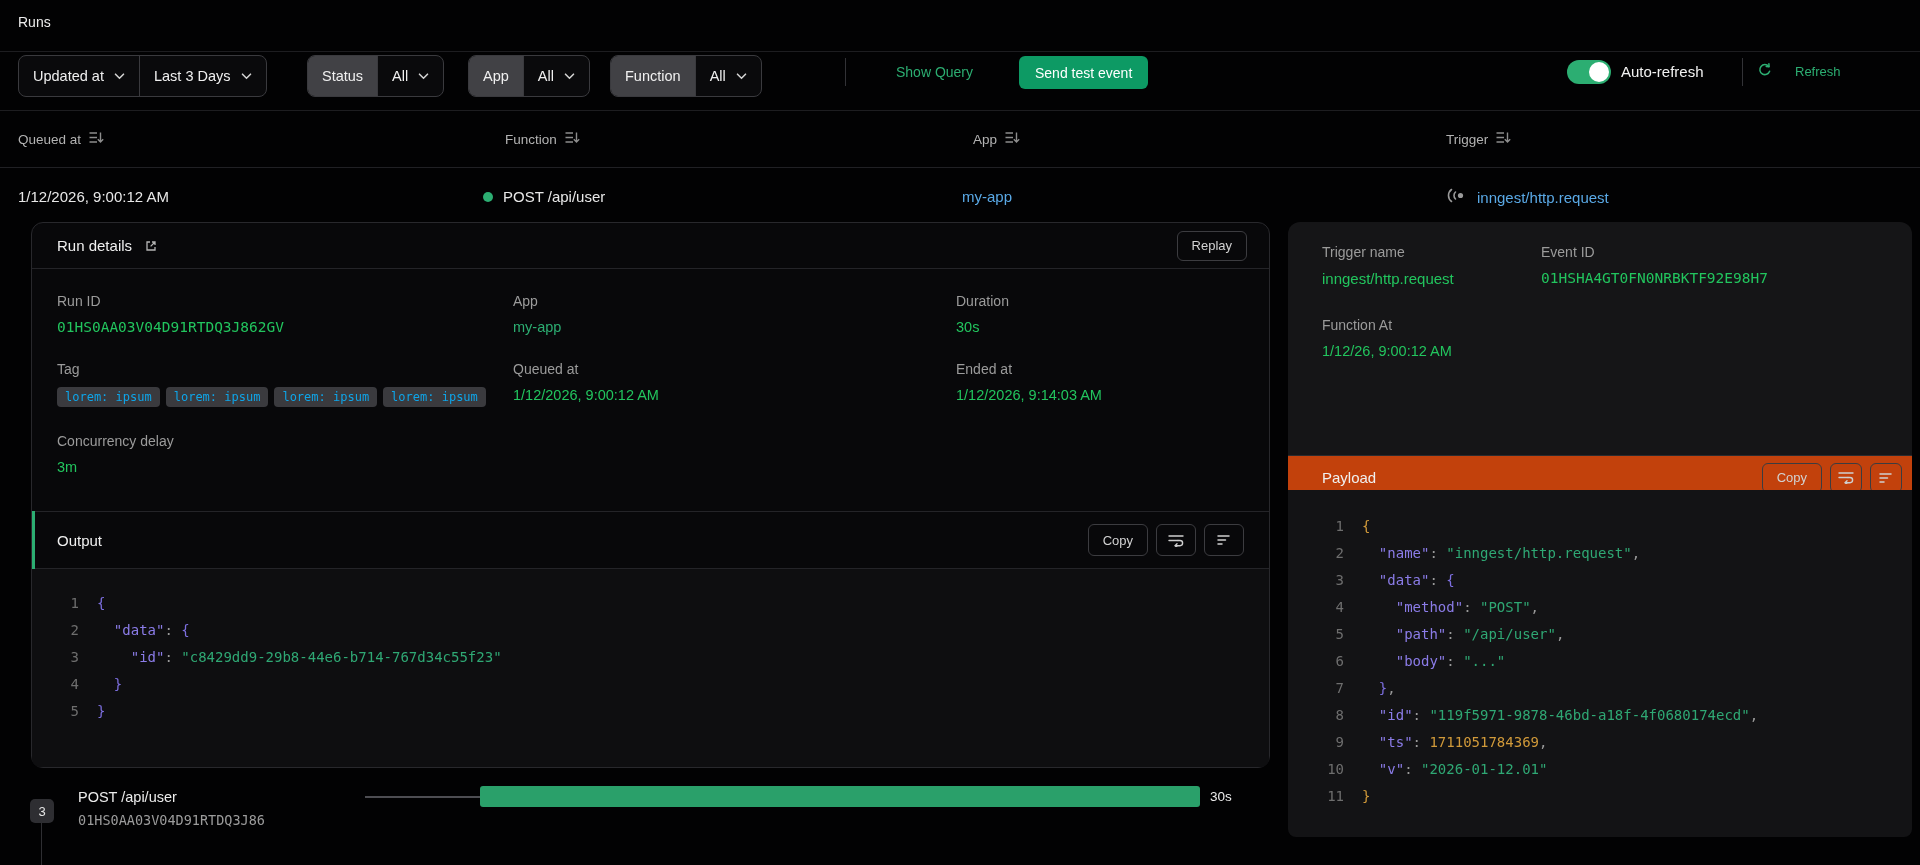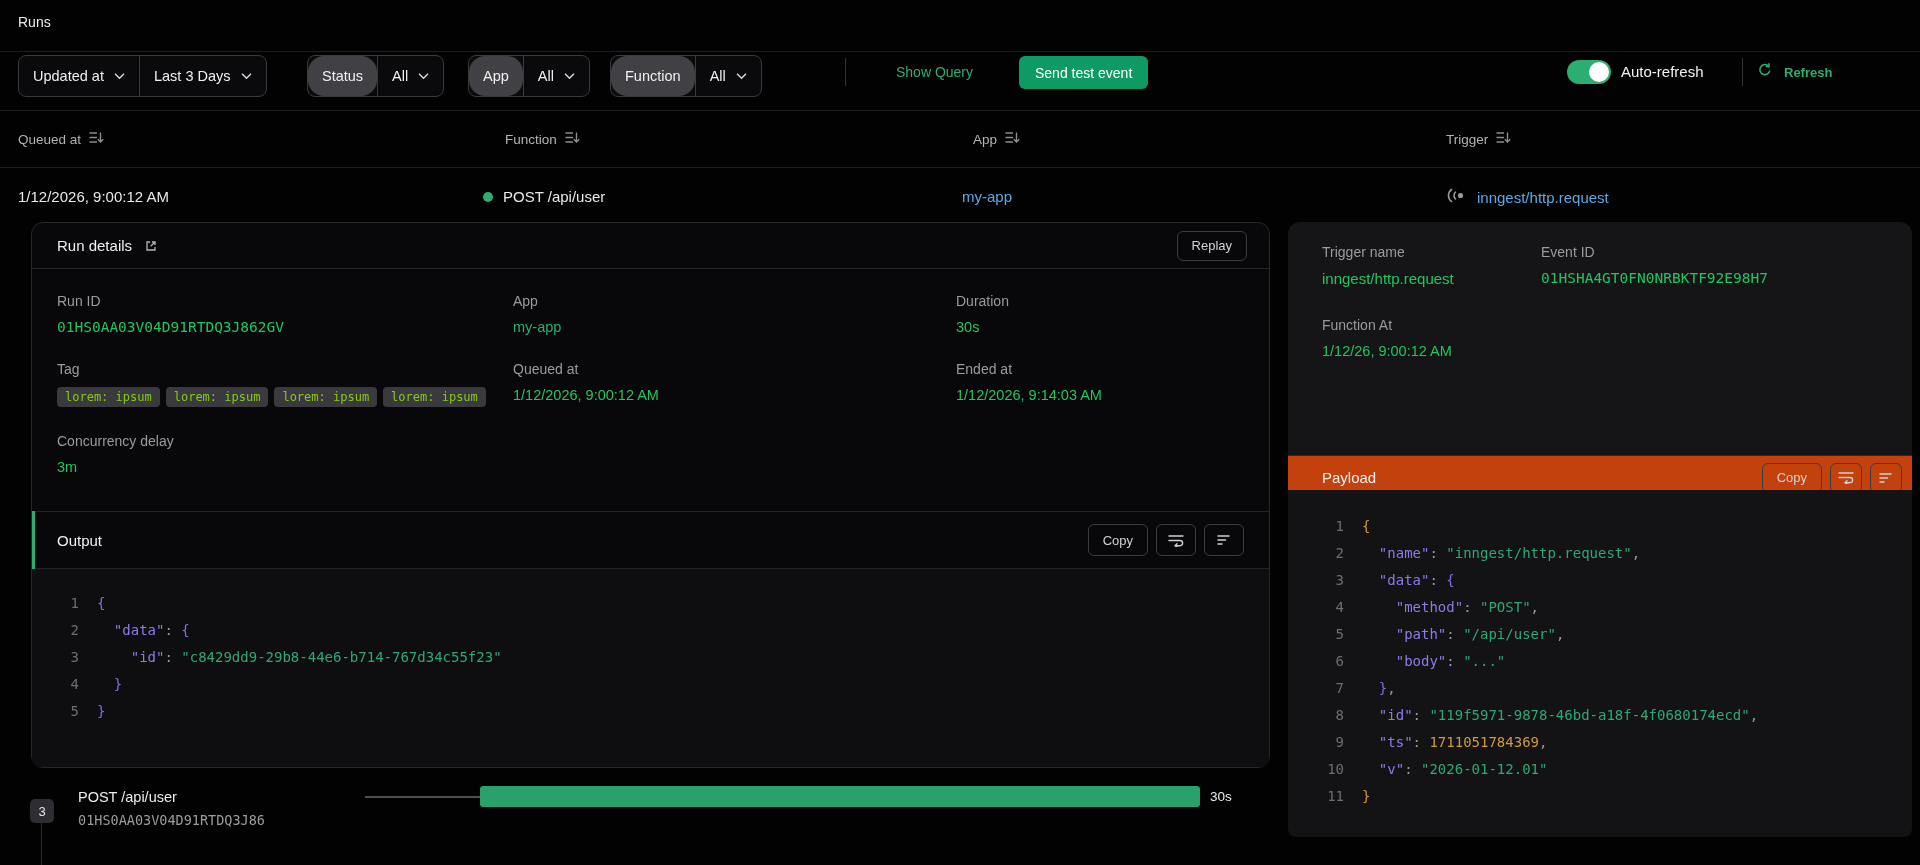--- a/index.html
+++ b/index.html
@@ -12,30 +12,30 @@
   .hdiv { position:absolute; left:0; right:0; height:1px; background:#1d1d20; }
   .vdiv { position:absolute; width:1px; background:#323236; }
 
   
   .page-title { position:absolute; left:18px; top:14px; font-size:14px; color:#ececec; }
 
   
   .filter-group { position:absolute; top:55px; height:42px; border:1px solid #3a3a3e; border-radius:8px; display:flex; align-items:stretch; overflow:hidden; background:#0a0a0c; }
   .seg { display:flex; align-items:center; gap:10px; padding:0 14px; font-size:14.5px; color:#f0f0f0; cursor:pointer; }
   .seg + .seg { border-left:1px solid #3a3a3e; }
-  .seg.tag-seg { background:#414145; border-left:none;border-radius:16px; }
+  .seg.tag-seg { background:#414145; border-left:none; }
   .chev { flex:none; display:inline-flex; }
 
   .link-green { color:var(--accent-green); font-size:14px; cursor:pointer; }
   .btn-green { position:absolute; left:1019px; top:56px; height:33px; padding:0 16px; background:var(--button-green); border:none; border-radius:6px; color:#fff; font-size:14px; font-family:inherit; cursor:pointer; display:flex; align-items:center; }
 
   .toggle { position:absolute; left:1567px; top:60px; width:44px; height:24px; border-radius:12px; background:var(--accent-green); cursor:pointer; }
   .toggle::after { content:""; position:absolute; right:2px; top:2px; width:20px; height:20px; border-radius:50%; background:#fff; }
   .auto-refresh-label { position:absolute; left:1621px; top:63px; font-size:15px; color:#f2f2f2; }
-  .refresh-btn { position:absolute; left:1758px; top:63px; display:flex; align-items:flex-end; gap:12px; font-size:13px; color:var(--accent-green); cursor:pointer;font-weight:bold; }
+  .refresh-btn { position:absolute; left:1758px; top:63px; display:flex; align-items:center; gap:23px; font-size:13px; color:var(--accent-green); cursor:pointer; }
 
   
   .th { position:absolute; top:131px; display:flex; align-items:center; gap:8px; font-size:13.5px; color:#b3b3b3; cursor:pointer; }
   .row-cell { position:absolute; top:188px; font-size:15px; color:#e8e8e8; }
   .status-dot { position:absolute; left:483px; top:192px; width:10px; height:10px; border-radius:50%; background:var(--status-dot); }
   .link-blue { color:var(--link-blue); cursor:pointer; }
   .trigger-cell { display:flex; align-items:center; gap:12px; }
 
   
   .panel { position:absolute; border-radius:12px; }
@@ -43,21 +43,21 @@
   .trigger-panel { left:1288px; top:222px; width:624px; height:615px; background:#151517; }
 
   .panel-header { display:flex; align-items:center; height:46px; border-bottom:1px solid #242428; }
   .panel-title { font-size:15px; color:#f0f0f0; }
 
   .field-label { font-size:14px; color:#9b9b9b; margin-bottom:10px; }
   .field-value { font-size:14.5px; color:#22c55e; }
 
   .run-fields { display:grid; grid-template-columns:456px 443px 1fr; row-gap:26px; padding:24px 25px 0 25px; }
   .badge-row { display:flex; gap:6px; }
-  .badge { background:#3a3a3e; border-radius:4px; padding:3px 8px; font-size:12px; color:#84cc16; font-family:"DejaVu Sans Mono", monospace; }
+  .badge { background:#3a3a3e; border-radius:4px; padding:3px 8px; font-size:12px; color:#0ea5e9; font-family:"DejaVu Sans Mono", monospace; }
 
   .section-header { position:absolute; left:0; right:0; display:flex; align-items:center; border-top:1px solid #242428; border-bottom:1px solid #242428; }
   .output-header { top:288px; height:58px; padding:0 25px; }
   .output-header::before { content:""; position:absolute; left:0; top:-1px; bottom:-1px; width:3px; background:var(--accent-green); }
   .header-buttons { margin-left:auto; display:flex; align-items:center; gap:8px; }
   .btn-ghost { display:flex; align-items:center; justify-content:center; background:transparent; border:1px solid #3c3c40; border-radius:6px; color:#d2d2d2; font-size:13px; font-family:inherit; cursor:pointer; }
   .btn-copy { height:32px; padding:0 14px; }
   .btn-icon { width:40px; height:32px; }
 
   .code-area { position:absolute; left:0; right:0; bottom:0; overflow:hidden; }

